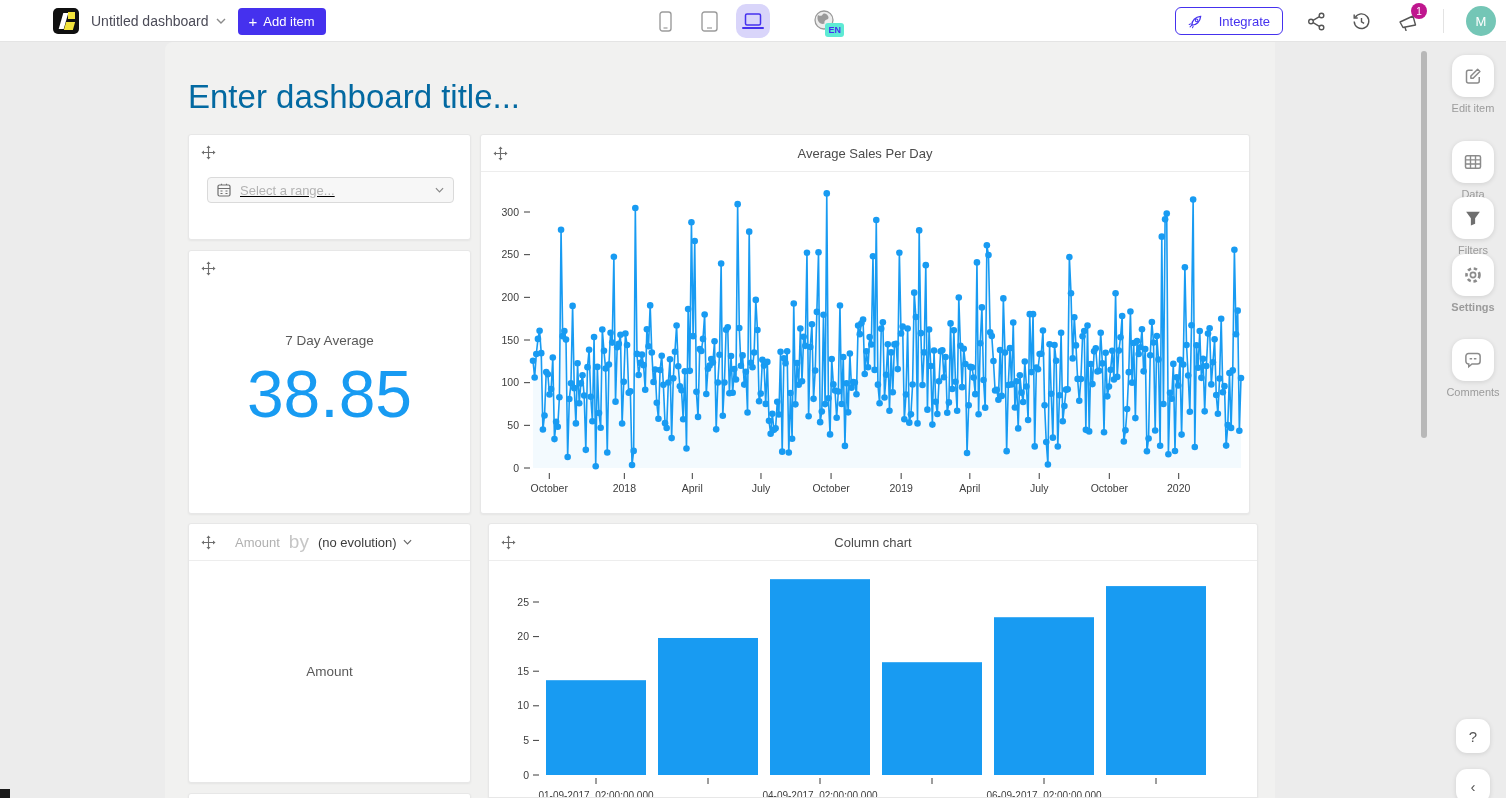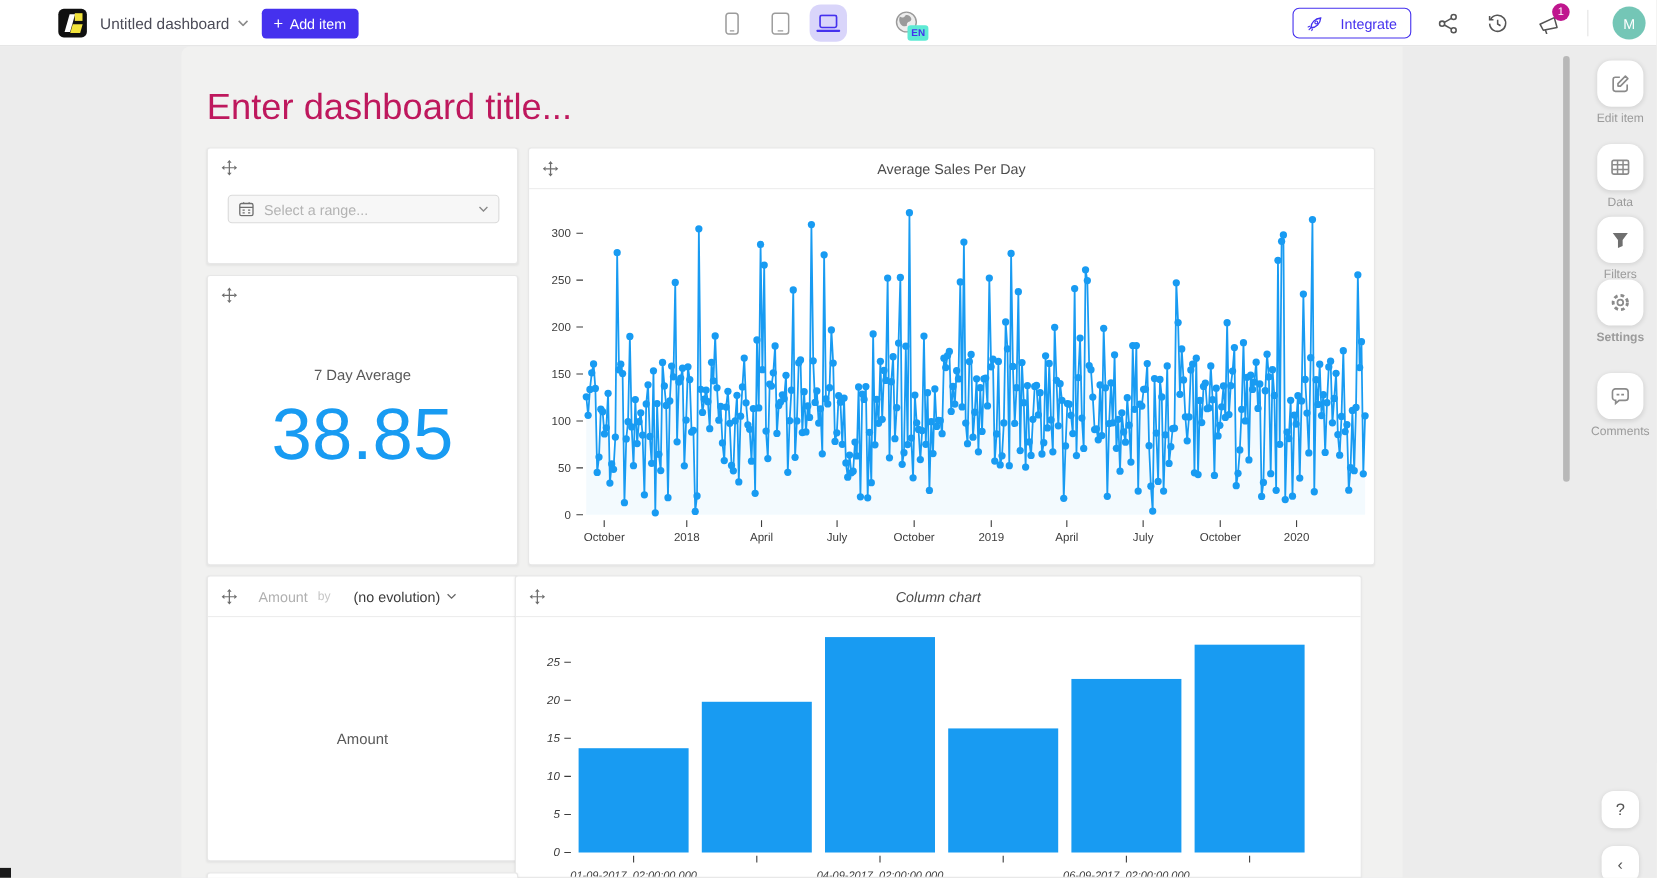--- a/index.html
+++ b/index.html
@@ -30,44 +30,44 @@
   .icon-btn { background:none; border:none; cursor:pointer; display:flex; align-items:center; justify-content:center; position:relative; padding:2px; }
   .notif-badge { position:absolute; top:-6px; right:-6px; width:16px; height:16px; border-radius:50%;
                  background:#bf168e; color:#fff; font-size:10px; display:flex; align-items:center; justify-content:center; }
   .tb-divider { width:1px; height:24px; background:#e3e3e3; }
   .avatar { width:30px; height:30px; border-radius:50%; background:#74c6b6; color:#fff; font-size:13px;
             display:flex; align-items:center; justify-content:center; border:none; cursor:pointer; font-family:inherit; }
 
   
   .workspace { position:absolute; left:0; top:42px; width:1506px; height:756px; overflow:hidden; }
   .canvas { position:absolute; left:165px; top:0; width:1110px; height:756px; background:#f1f1f0; border-radius:8px 0 0 0; }
-  .dash-title { position:absolute; left:23px; top:36px; font-size:33px; color:#be185d; cursor:text; }
+  .dash-title { position:absolute; left:23px; top:36px; font-size:33px; color:#0369a1; cursor:text; }
 
   .card { position:absolute; background:#fff; border:1px solid #e7e7e7; border-radius:3px; box-shadow:0 1px 2px rgba(0,0,0,.05); }
   .card-header { height:37px; border-bottom:1px solid #ededed; display:flex; align-items:center; padding:0 12px; position:relative; }
   .card-title-center { position:absolute; left:60px; right:60px; text-align:center; font-size:13px; color:#4c4c4c; }
   .move-handle { cursor:move; display:flex; align-items:center; }
   .abs-handle { position:absolute; left:12px; top:10px; }
 
   .range-select { position:absolute; left:18px; top:42px; width:247px; height:26px; background:#f7f7f7;
                   border:1px solid #dadada; border-radius:4px; display:flex; align-items:center; gap:9px;
-                  padding:0 9px; cursor:pointer; }
+                  padding:0 9px; cursor:pointer;text-decoration:underline; }
   .range-select .ph { font-size:13px; color:#b3b3b3; flex:1; text-align:left; }
 
   .kpi-body { position:absolute; left:0; right:0; top:0; bottom:0; display:flex; flex-direction:column;
               align-items:center; justify-content:center; }
   .kpi-label { font-size:13.5px; color:#595959; }
   .kpi-value { color:#189bf2; }
   .v66 { font-size:66px; margin-top:8px; }
   .v50 { font-size:50px; margin-top:14px; }
 
   .evo-header { gap:9px; }
   .evo-measure { font-size:13px; color:#b0b0b0; margin-left:10px; }
-  .evo-by { font-size:11px; color:#c6c6c6; }
-  .evo-select { display:flex; align-items:center; gap:6px; font-size:13px; color:#3c3c3c; background:none; border:none; cursor:pointer; font-family:inherit;margin-left:12px; }
+  .evo-by { font-size:19px; color:#c6c6c6; }
+  .evo-select { display:flex; align-items:center; gap:6px; font-size:13px; color:#3c3c3c; background:none; border:none; cursor:pointer; font-family:inherit; }
 
   .chart-svg { position:absolute; left:0; top:37px; }
   svg text { font-family:"Liberation Sans", sans-serif; }
 
   
   .rail { position:absolute; right:0; top:0; width:66px; height:756px; }
   .rail-item { position:absolute; left:0; width:66px; display:flex; flex-direction:column; align-items:center; gap:5px; }
   .rail-btn { width:42px; height:42px; background:#fff; border:none; border-radius:13px; box-shadow:0 1px 5px rgba(0,0,0,.12);
               display:flex; align-items:center; justify-content:center; cursor:pointer; }
   .rail-label { font-size:11px; color:#9b9b9b; }
@@ -698,21 +698,21 @@
           <svg width="9" height="6" viewBox="0 0 10 6">
               <path d="M1 1l4 4 4-4" fill="none" stroke="#666" stroke-width="1.3"></path>
             </svg>
         </button>
       </div>
       <div class="kpi-body" style="top:37px;">
         <div class="kpi-label">Amount</div>
       </div>
     </div>
 
-    <div class="card" style="left:303px; top:481px; width:770px; height:275px; overflow:hidden; border-radius:3px 3px 0 0;font-style:italic;">
+    <div class="card" style="left:323px; top:481px; width:770px; height:275px; overflow:hidden; border-radius:3px 3px 0 0;">
       <div class="card-header">
         <span class="move-handle">
           <svg width="15" height="15" viewBox="0 0 16 16">
               <path d="M8 0.5L10.2 3.2H5.8ZM8 15.5L5.8 12.8H10.2ZM0.5 8L3.2 5.8V10.2ZM15.5 8L12.8 10.2V5.8Z" fill="#6e6e6e"></path>
               <path d="M8 3v10M3 8h10" stroke="#6e6e6e" stroke-width="1.2"></path>
             </svg>
         </span>
         <span class="card-title-center">Column chart</span>
       </div>
       <svg class="chart-svg" id="bar-chart" width="770" height="252">
@@ -757,21 +757,21 @@
   <aside class="rail">
     <div class="rail-item" style="top:13px;">
       <button class="rail-btn">
         <svg width="20" height="20" viewBox="0 0 16 16">
           <path d="M13 8.7V12a1.6 1.6 0 0 1-1.6 1.6H4.4A1.6 1.6 0 0 1 2.8 12V5a1.6 1.6 0 0 1 1.6-1.6h3.3" fill="none" stroke="#8b8b8b" stroke-width="1.2"></path>
           <path d="M11.7 2.6l1.8 1.8-5.4 5.4H6.3V8z" fill="none" stroke="#8b8b8b" stroke-width="1.2" stroke-linejoin="round"></path>
         </svg>
       </button>
       <span class="rail-label">Edit item</span>
     </div>
-    <div class="rail-item" style="top:89px;">
+    <div class="rail-item" style="top:99px;">
       <button class="rail-btn">
         <svg width="20" height="20" viewBox="0 0 16 16">
           <rect x="2" y="3" width="12" height="10" rx="1.2" fill="none" stroke="#8b8b8b" stroke-width="1.2"></rect>
           <path d="M2 6.3h12M2 9.6h12M6 3v10M10 3v10" stroke="#8b8b8b" stroke-width="1.1"></path>
         </svg>
       </button>
       <span class="rail-label">Data</span>
     </div>
     <div class="rail-item" style="top:155px;">
       <button class="rail-btn">

